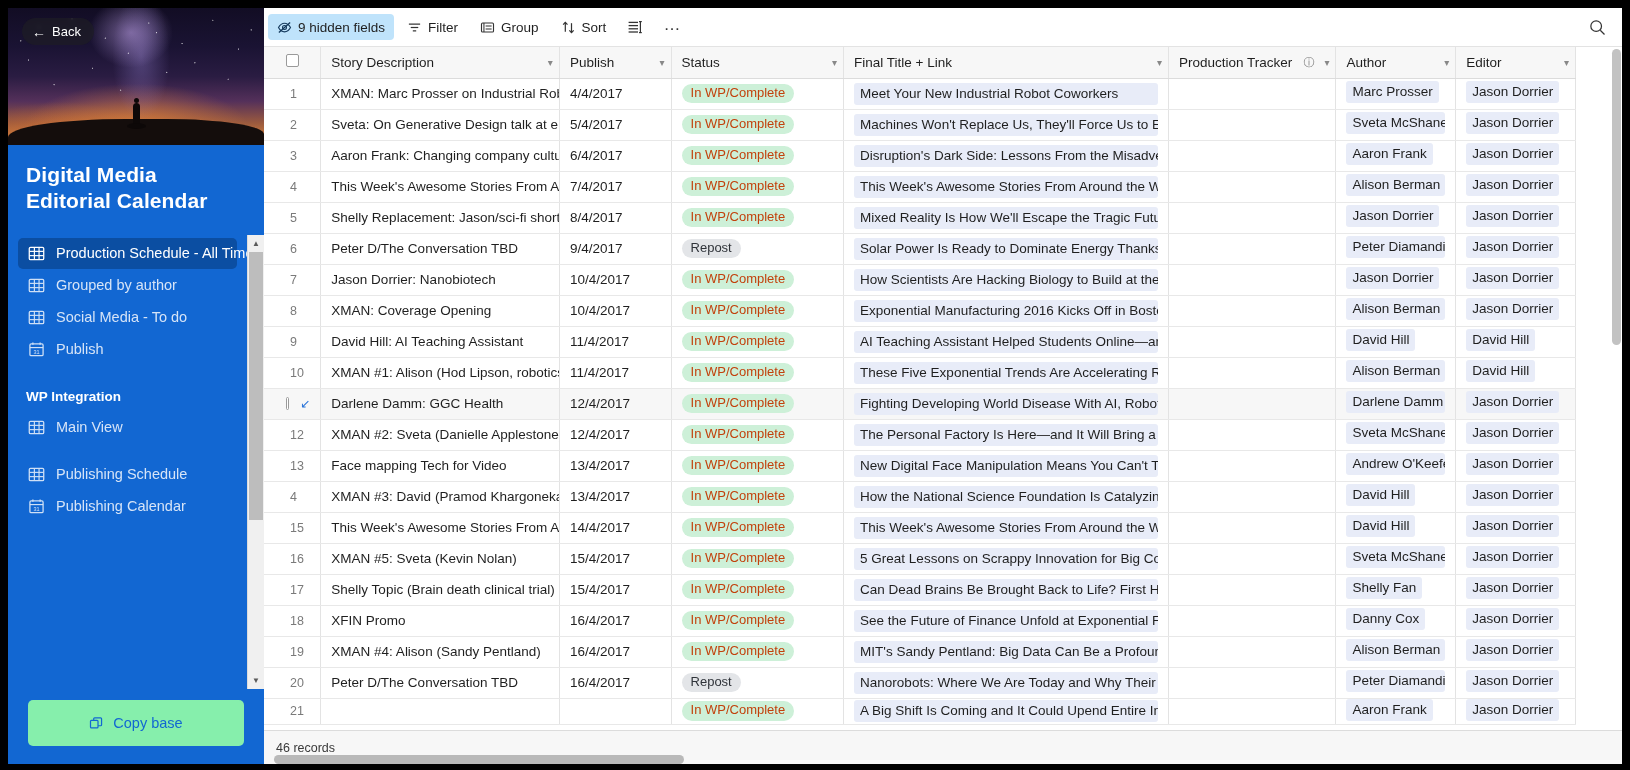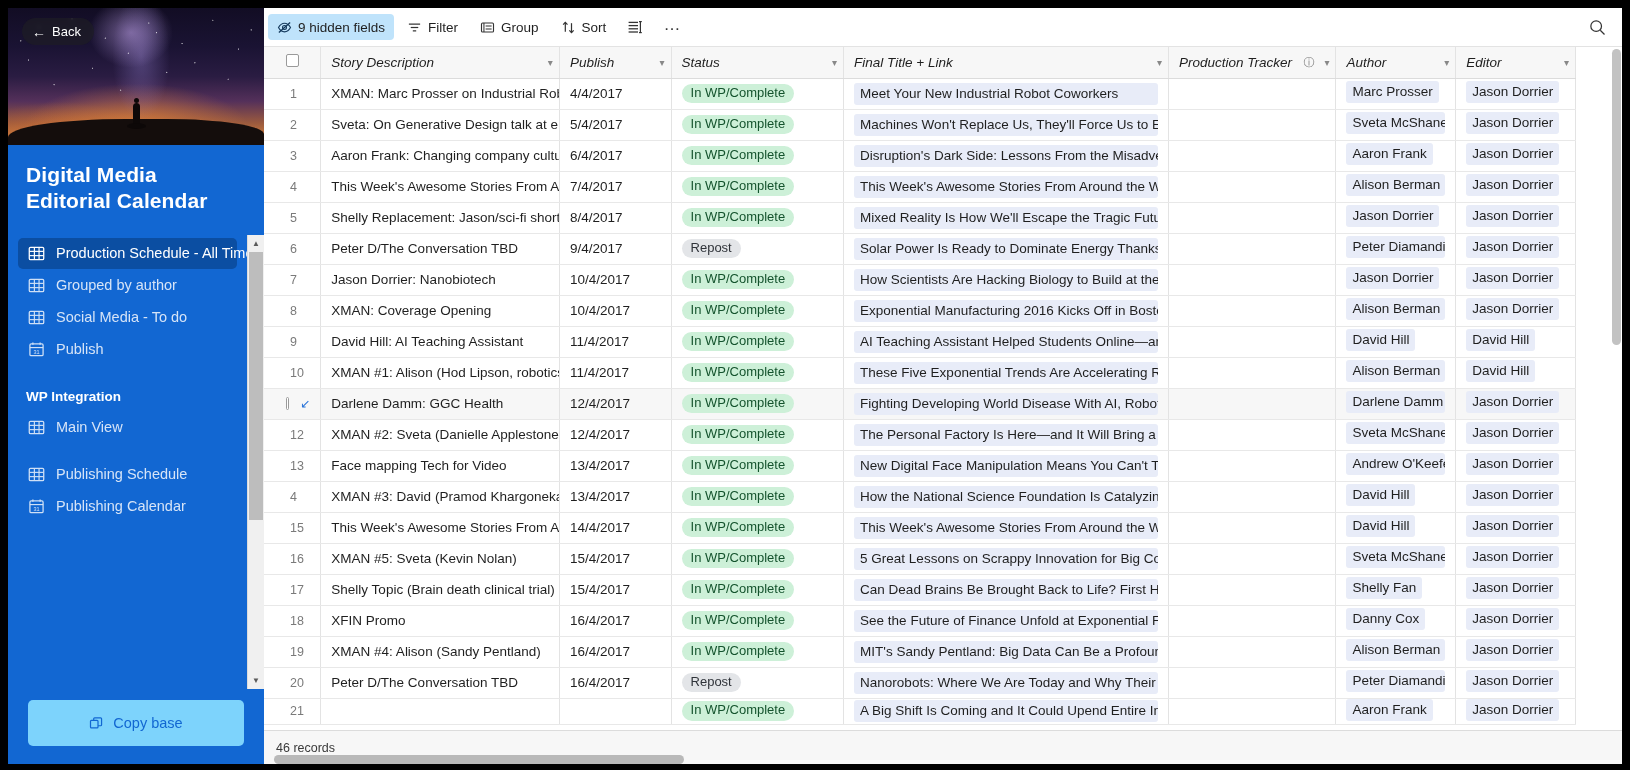--- a/index.html
+++ b/index.html
@@ -181,21 +181,21 @@
   }
 
   .copy-base-wrap {
     flex: 0 0 auto;
     background: #1267d2;
     padding: 11px 20px 18px 20px;
   }
   .copy-base-btn {
     width: 100%;
     height: 46px;
-    background: #7dd3fc;
+    background: #86efac;
     border-radius: 5px;
     color: #1267d2;
     font-size: 14.5px;
     display: flex; align-items: center; justify-content: center; gap: 9px;
     cursor: pointer;
   }
 
   
   .main {
     position: relative;
@@ -275,21 +275,21 @@
   table.grid thead th {
     height: 31px;
     background: #f7f7f7;
     color: #1f1f1f;
     font-size: 13.5px;
     border-bottom: 1px solid #dcdcdc;
     position: relative;
     padding-right: 20px;
   }
   table.grid thead th .hdr-inner {
-    display: flex; align-items: center; width: 100%; font-style: italic;
+    display: flex; align-items: center; width: 100%;
   }
   .hdr-caret {
     position: absolute;
     right: 6px; top: 50%; transform: translateY(-50%);
     color: #888; font-size: 10px;
   }
   .hdr-info {
     position: absolute; right: 21px; top: 50%; transform: translateY(-50%);
     color: #777; font-size: 11px;
   }
@@ -332,21 +332,21 @@
   td.c-author { width: 118px; padding: 0 6px; }
   td.c-editor { width: 118px; padding: 0 6px; border-right: none; }
 
   .badge {
     display: inline-block;
     padding: 2px 9px 3px 9px;
     border-radius: 10px;
     font-size: 13px;
     line-height: 1.15;
   }
-  .badge.green { background: #cdf0d8; color: #14532d; }
+  .badge.green { background: #cdf0d8; color: #c2410c; }
   .badge.grey  { background: #e3e5e8; color: #30343a; }
 
   .chip {
     display: block;
     background: #e8ecf8;
     color: #1f1f1f;
     border-radius: 3px;
     padding: 3px 6px 4px 6px;
     font-size: 13.5px;
     overflow: hidden;

